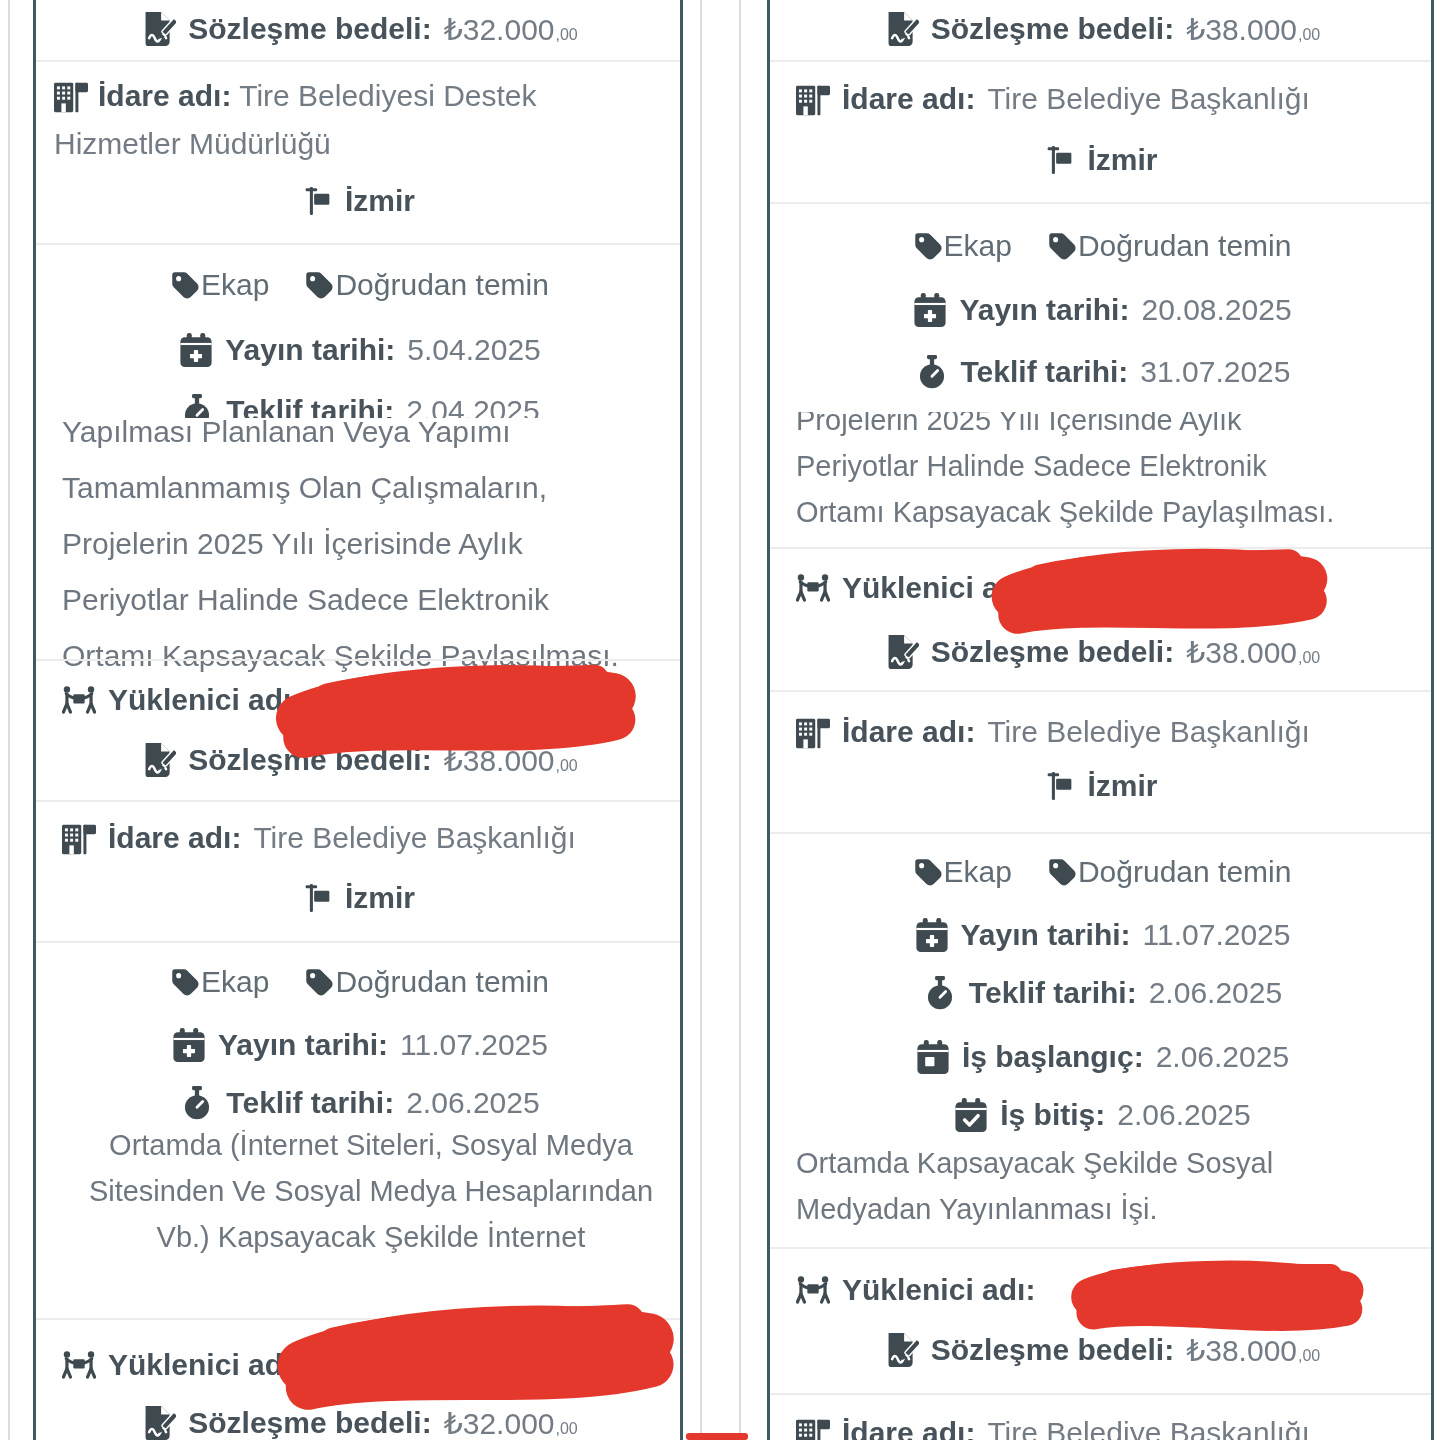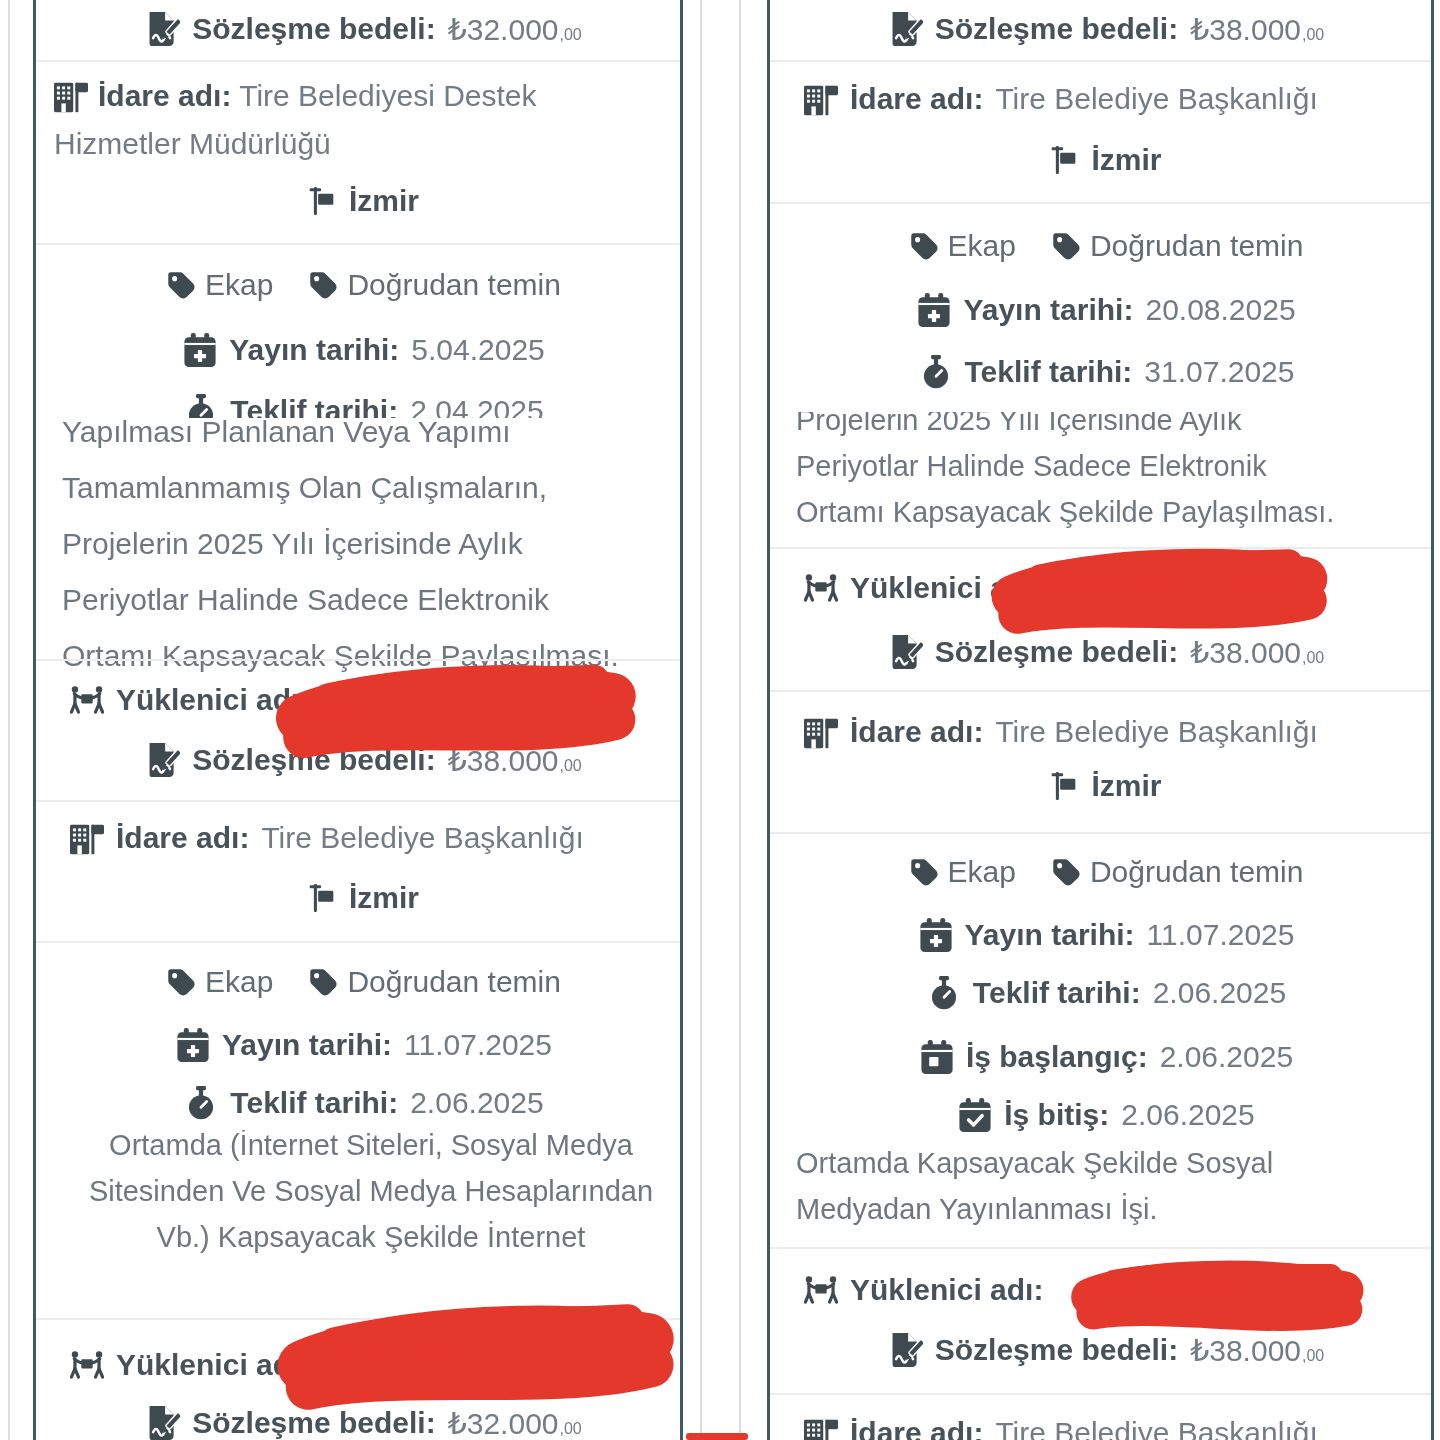--- a/index.html
+++ b/index.html
@@ -12,31 +12,31 @@
     --edge:#dcdcdc;
     --red:#e5382c;
   }
   html,body{margin:0;padding:0;background:#fff;}
   body{font-family:"Liberation Sans","DejaVu Sans",sans-serif;}
   #canvas{position:relative;width:1440px;height:1440px;background:#fff;overflow:hidden;}
   .frag{position:absolute;overflow:hidden;background:#fff;}
   .edge{position:absolute;top:0;bottom:0;width:2px;background:var(--edge);}
   .card{position:absolute;top:0;bottom:0;border-left:3px solid var(--teal);border-right:3px solid var(--teal);background:#fff;}
   .sep{position:absolute;left:0;right:0;height:2px;background:var(--sep);}
-  .r{position:absolute;left:12px;right:0;height:54px;display:flex;align-items:center;gap:12px;font-size:30px;color:var(--val);}
+  .r{position:absolute;left:4px;right:0;height:54px;display:flex;align-items:center;gap:12px;font-size:30px;color:var(--val);}
   .c{justify-content:center;}
   .l{padding-left:22px;}
   .lbl{font-weight:700;color:var(--lbl);white-space:nowrap;}
   .val{color:var(--val);white-space:nowrap;}
   .money{display:inline-flex;align-items:baseline;}
   .dec{font-size:16px;color:var(--val);margin-left:1px;}
   .ic{width:34px;height:34px;flex:0 0 auto;color:var(--icon);}
   .ic svg{width:100%;height:100%;display:block;}
   .ic-sm{width:28px;height:28px;}
-  .tag{display:flex;align-items:center;gap:10px;color:#626c74;}
+  .tag{display:flex;align-items:center;gap:2px;color:#626c74;}
   .tags{gap:36px;}
   .para{position:absolute;left:0;right:0;padding-left:26px;color:var(--para);}
   .pl{line-height:56px;font-size:30px;white-space:nowrap;}
   .pl-s{line-height:46px;font-size:29px;white-space:nowrap;}
   .adminblock{position:absolute;left:0;right:0;padding:0 88px 0 18px;color:var(--val);font-size:30px;line-height:48px;}
   .adminblock .ic{display:inline-block;vertical-align:-7px;margin-right:10px;}
   .scribble{position:absolute;color:var(--red);}
   .scribble svg{width:100%;height:100%;display:block;}
   .sliver{position:absolute;background:var(--red);border-radius:3px;}
 </style>

